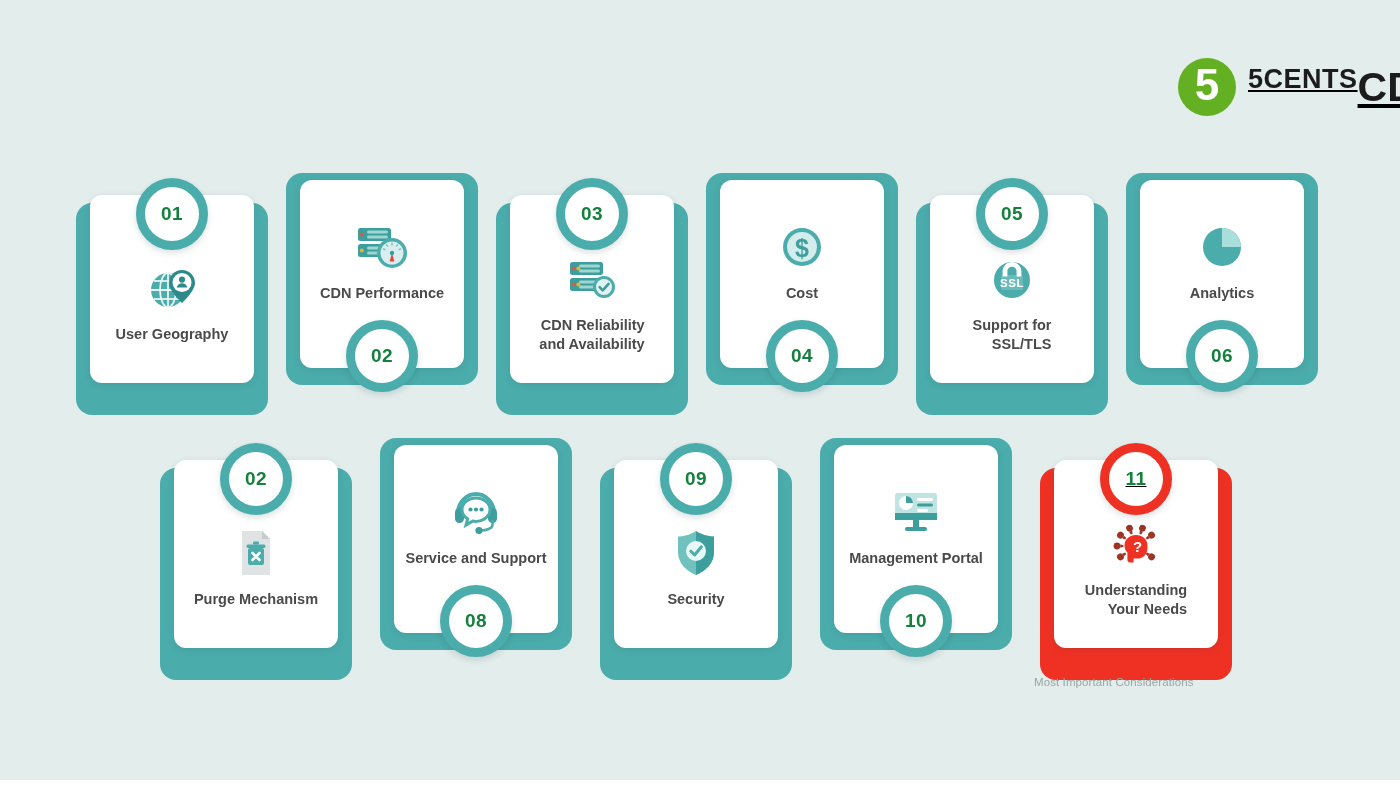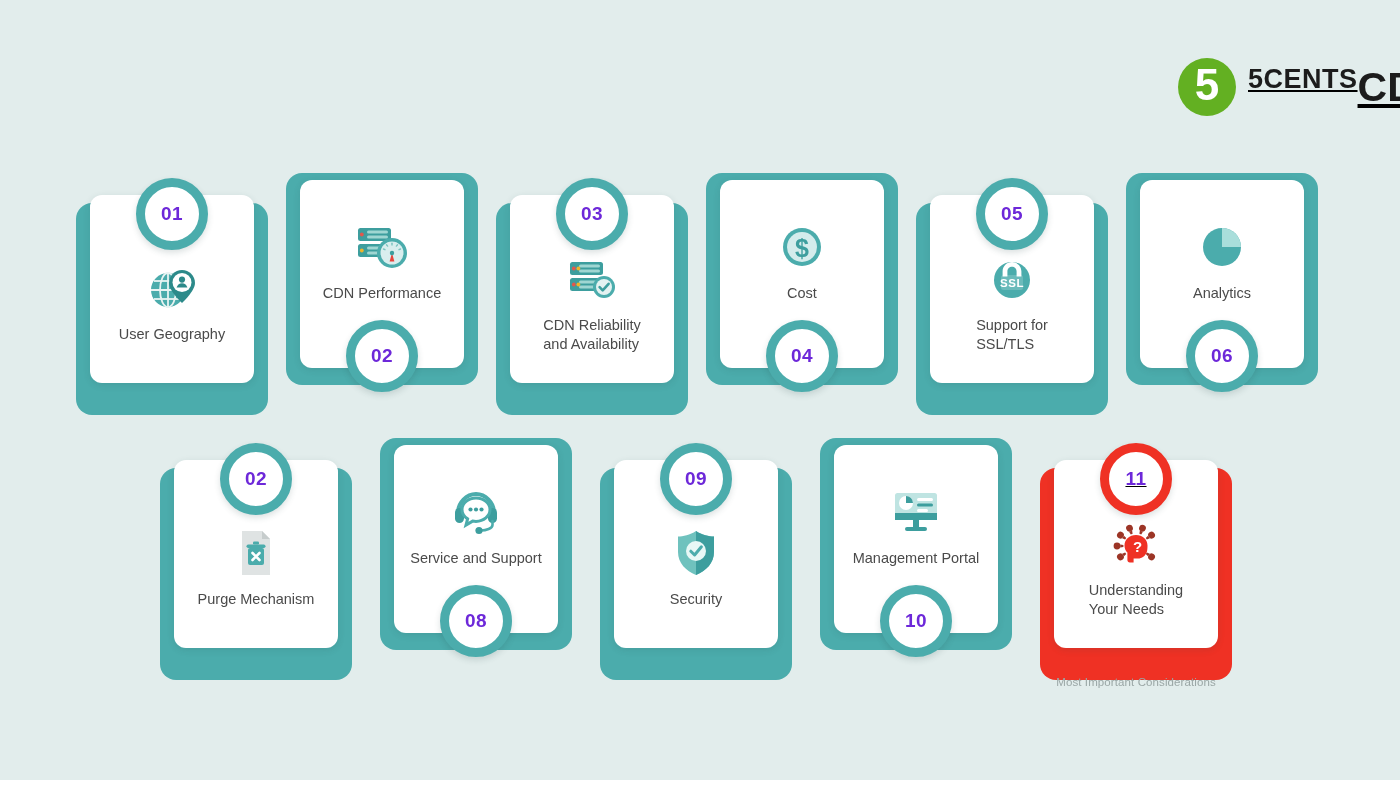--- a/index.html
+++ b/index.html
@@ -128,23 +128,23 @@
     height: 52px;
     display: flex;
     align-items: center;
     justify-content: center;
     margin-bottom: 11px;
   }
   .card-icon svg { display: block; }
 
   .card-label {
     font-size: 14.5px;
-    font-weight: normal;
+    font-weight: bold;
     color: #4a4a4a;
-    text-align: left;
+    text-align: right;
     line-height: 1.3;
     padding: 0 8px;
     white-space: pre-line;
   }
 
   
   .badge {
     position: absolute;
     left: 50%;
     margin-left: -36px;
@@ -158,31 +158,30 @@
     justify-content: center;
     z-index: 5;
     box-shadow: 0 3px 6px rgba(40, 70, 70, 0.16);
   }
   .card-unit.accent-red .badge { border-color: #ef3124; text-decoration: underline; }
   .card-unit.badge-top .badge { top: 0px; }
   .card-unit.badge-bottom .badge { bottom: -2px; }
   .badge-num {
     font-size: 19px;
     font-weight: bold;
-    color: #6d28d9;
+    color: #15803d;
     letter-spacing: 0.5px;
   }
 
   
   .card-caption {
     position: absolute;
     top: 233px;
     left: -6px;
     width: 204px;
-    text-align: center;
     font-size: 11.5px;
     color: #9aa6a5;
     letter-spacing: 0.1px;
   }
 </style>
 </head>
 <body>
 
 <div class="canvas">
 

